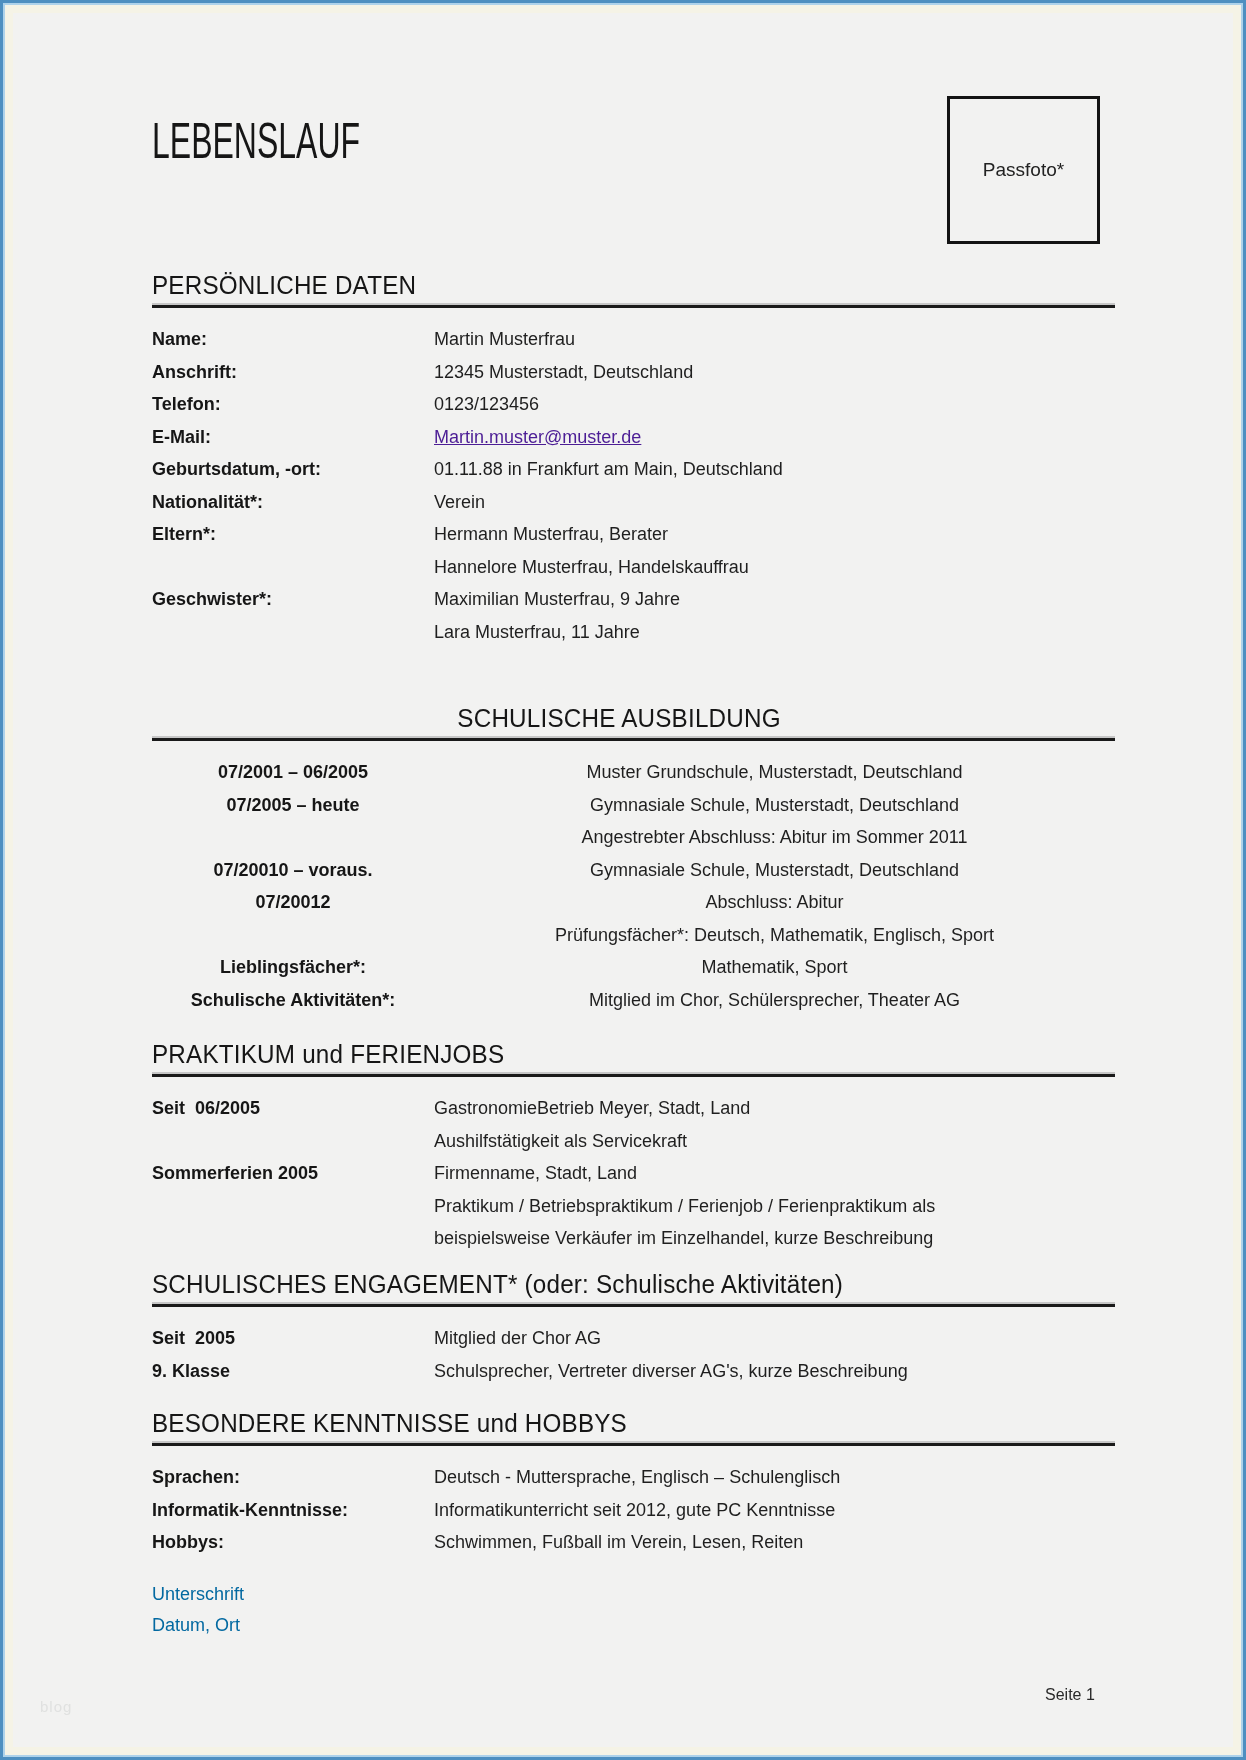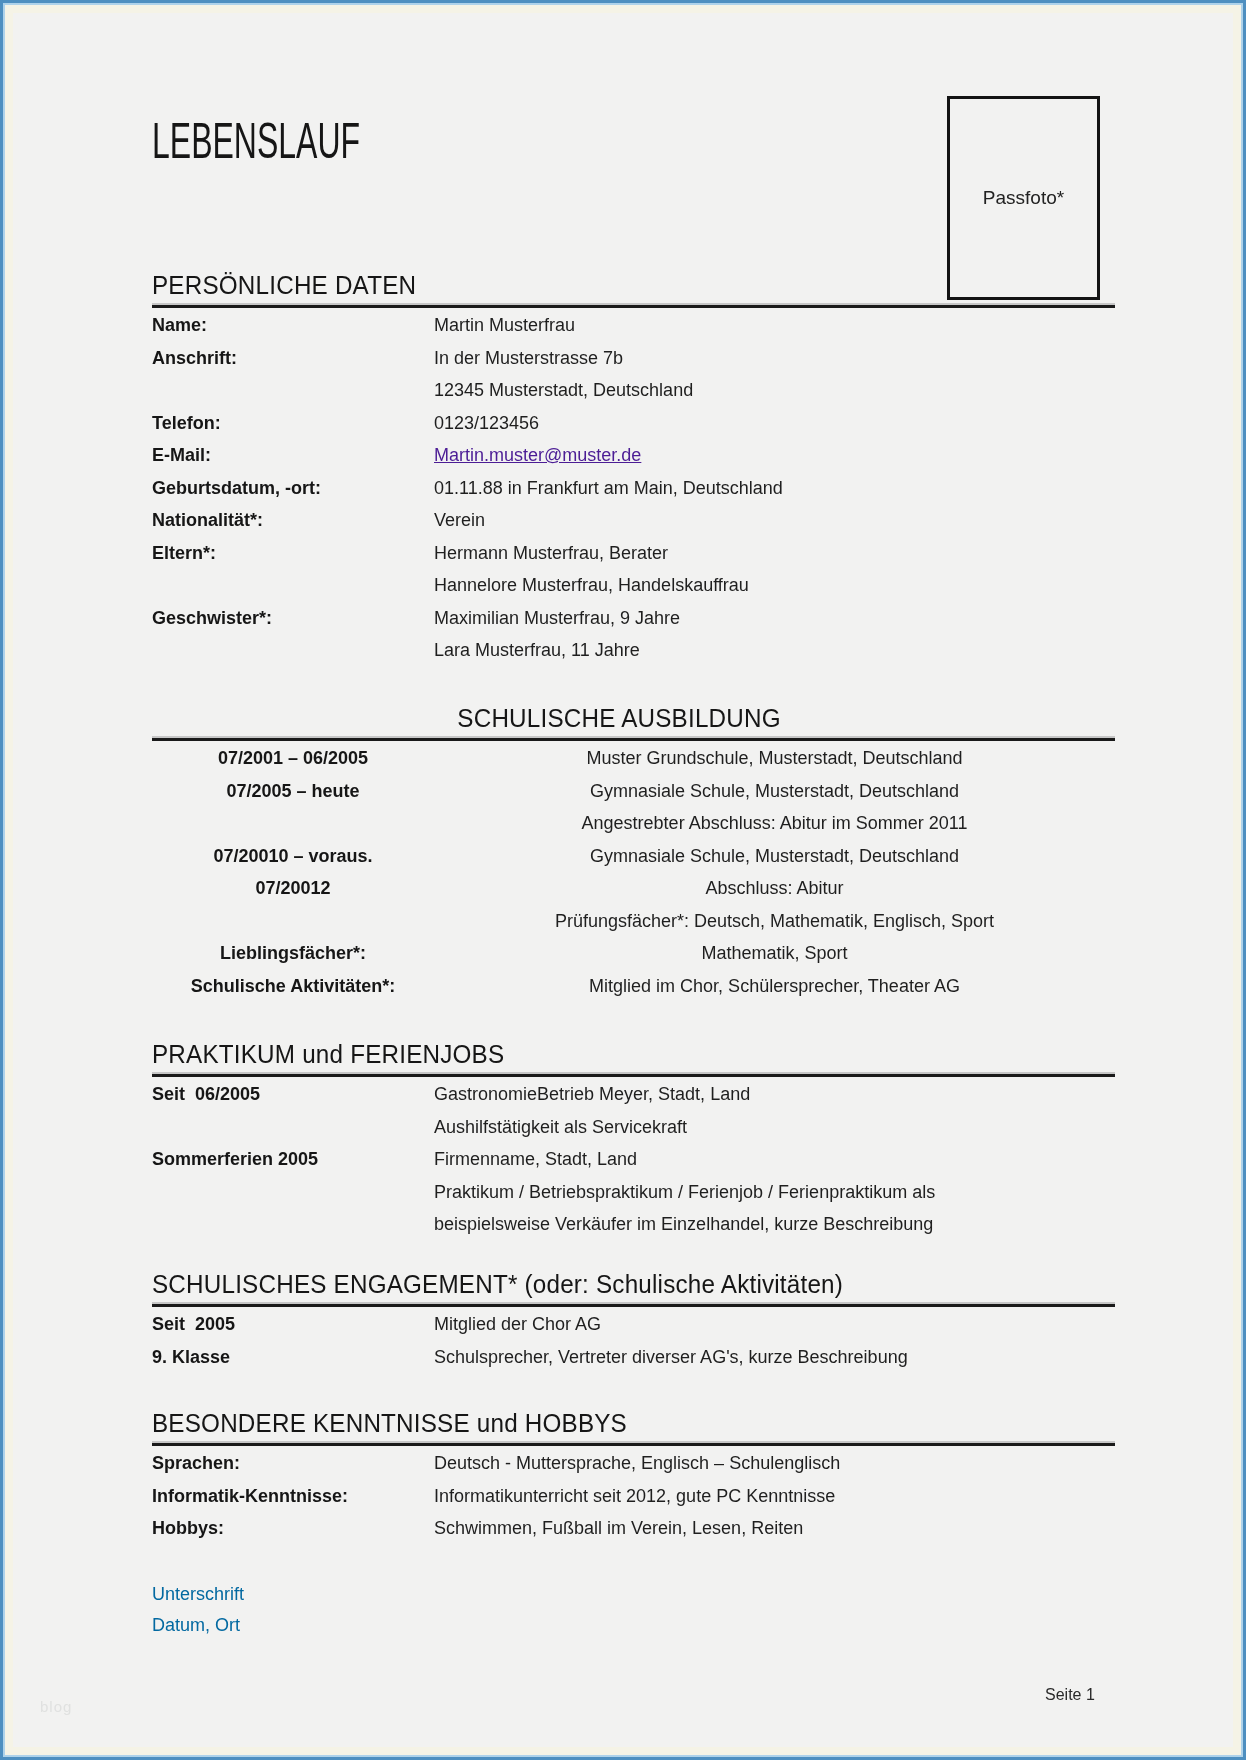--- a/index.html
+++ b/index.html
@@ -6,30 +6,30 @@
   body{width:1246px;height:1760px;background:#e8e8e8;font-family:"Liberation Sans", sans-serif;}
   .page{position:relative;width:1246px;height:1760px;background:#f2f2f1;color:#1b1b1b;overflow:hidden;}
   
   .frame-outer{position:absolute;inset:0;border:3px solid #4e8fc0;pointer-events:none;z-index:9;}
   .frame-mid{position:absolute;inset:3px;border:2px solid #aed2ea;pointer-events:none;z-index:9;}
   .frame-inner{position:absolute;inset:5px;border:8px solid #f5f3e6;pointer-events:none;z-index:9;}
 
   .doc-title{position:absolute;left:152px;top:112px;font-size:50px;font-weight:400;color:#161616;
              letter-spacing:0px;transform:scaleX(0.64);transform-origin:left top;white-space:nowrap;}
 
-  .passfoto-box{position:absolute;left:947px;top:96px;width:153px;height:204px;border:3px solid #141414;
+  .passfoto-box{position:absolute;left:947px;top:96px;width:153px;height:148px;border:3px solid #141414;
                 box-sizing:border-box;display:flex;align-items:center;justify-content:center;}
   .passfoto-box .passfoto-label{font-size:19px;color:#222;}
 
   .section{position:absolute;left:152px;width:963px;}
   .sec-0{top:271px;} .sec-1{top:704px;text-align:center;} .sec-2{top:1040px;} .sec-3{top:1270px;} .sec-4{top:1409px;}
   .section h2{margin:0;font-size:25px;line-height:28px;font-weight:400;color:#161616;letter-spacing:0.2px;
               transform:scaleX(0.97);transform-origin:left top;white-space:nowrap;}
   .rule{margin-top:6px;height:3px;background:#1a1a1a;box-shadow:0 -2px 0 rgba(120,120,120,.35);}
-  .rows{margin-top:1px;}
+  .rows{margin-top:15px;}
   .row{display:flex;align-items:flex-start;}
   .row .label{width:282px;flex-shrink:0;font-weight:700;color:#161616;}
   .row .value{flex:1;color:#1f1f1f;}
   .line{line-height:32.5px;font-size:18px;white-space:pre-wrap;}
   .email-link{color:#4c1d95;text-decoration:underline;}
 
   .footer-block{position:absolute;left:152px;top:1579px;}
   .footer-block .line{line-height:31px;font-size:18px;color:#0369a1;}
 
   .page-number{position:absolute;left:1045px;top:1686px;font-size:16px;color:#2a2a2a;}
@@ -59,21 +59,20 @@
           </div>
           <div class="value">
             <div class="line">Martin Musterfrau</div>
           </div>
         </div>
         <div class="row">
           <div class="label">
             <div class="line">Anschrift:</div>
           </div>
           <div class="value">
-            <div class="line">In der Musterstrasse 7b</div>
             <div class="line">12345 Musterstadt, Deutschland</div>
           </div>
         </div>
         <div class="row">
           <div class="label">
             <div class="line">Telefon:</div>
           </div>
           <div class="value">
             <div class="line">0123/123456</div>
           </div>

